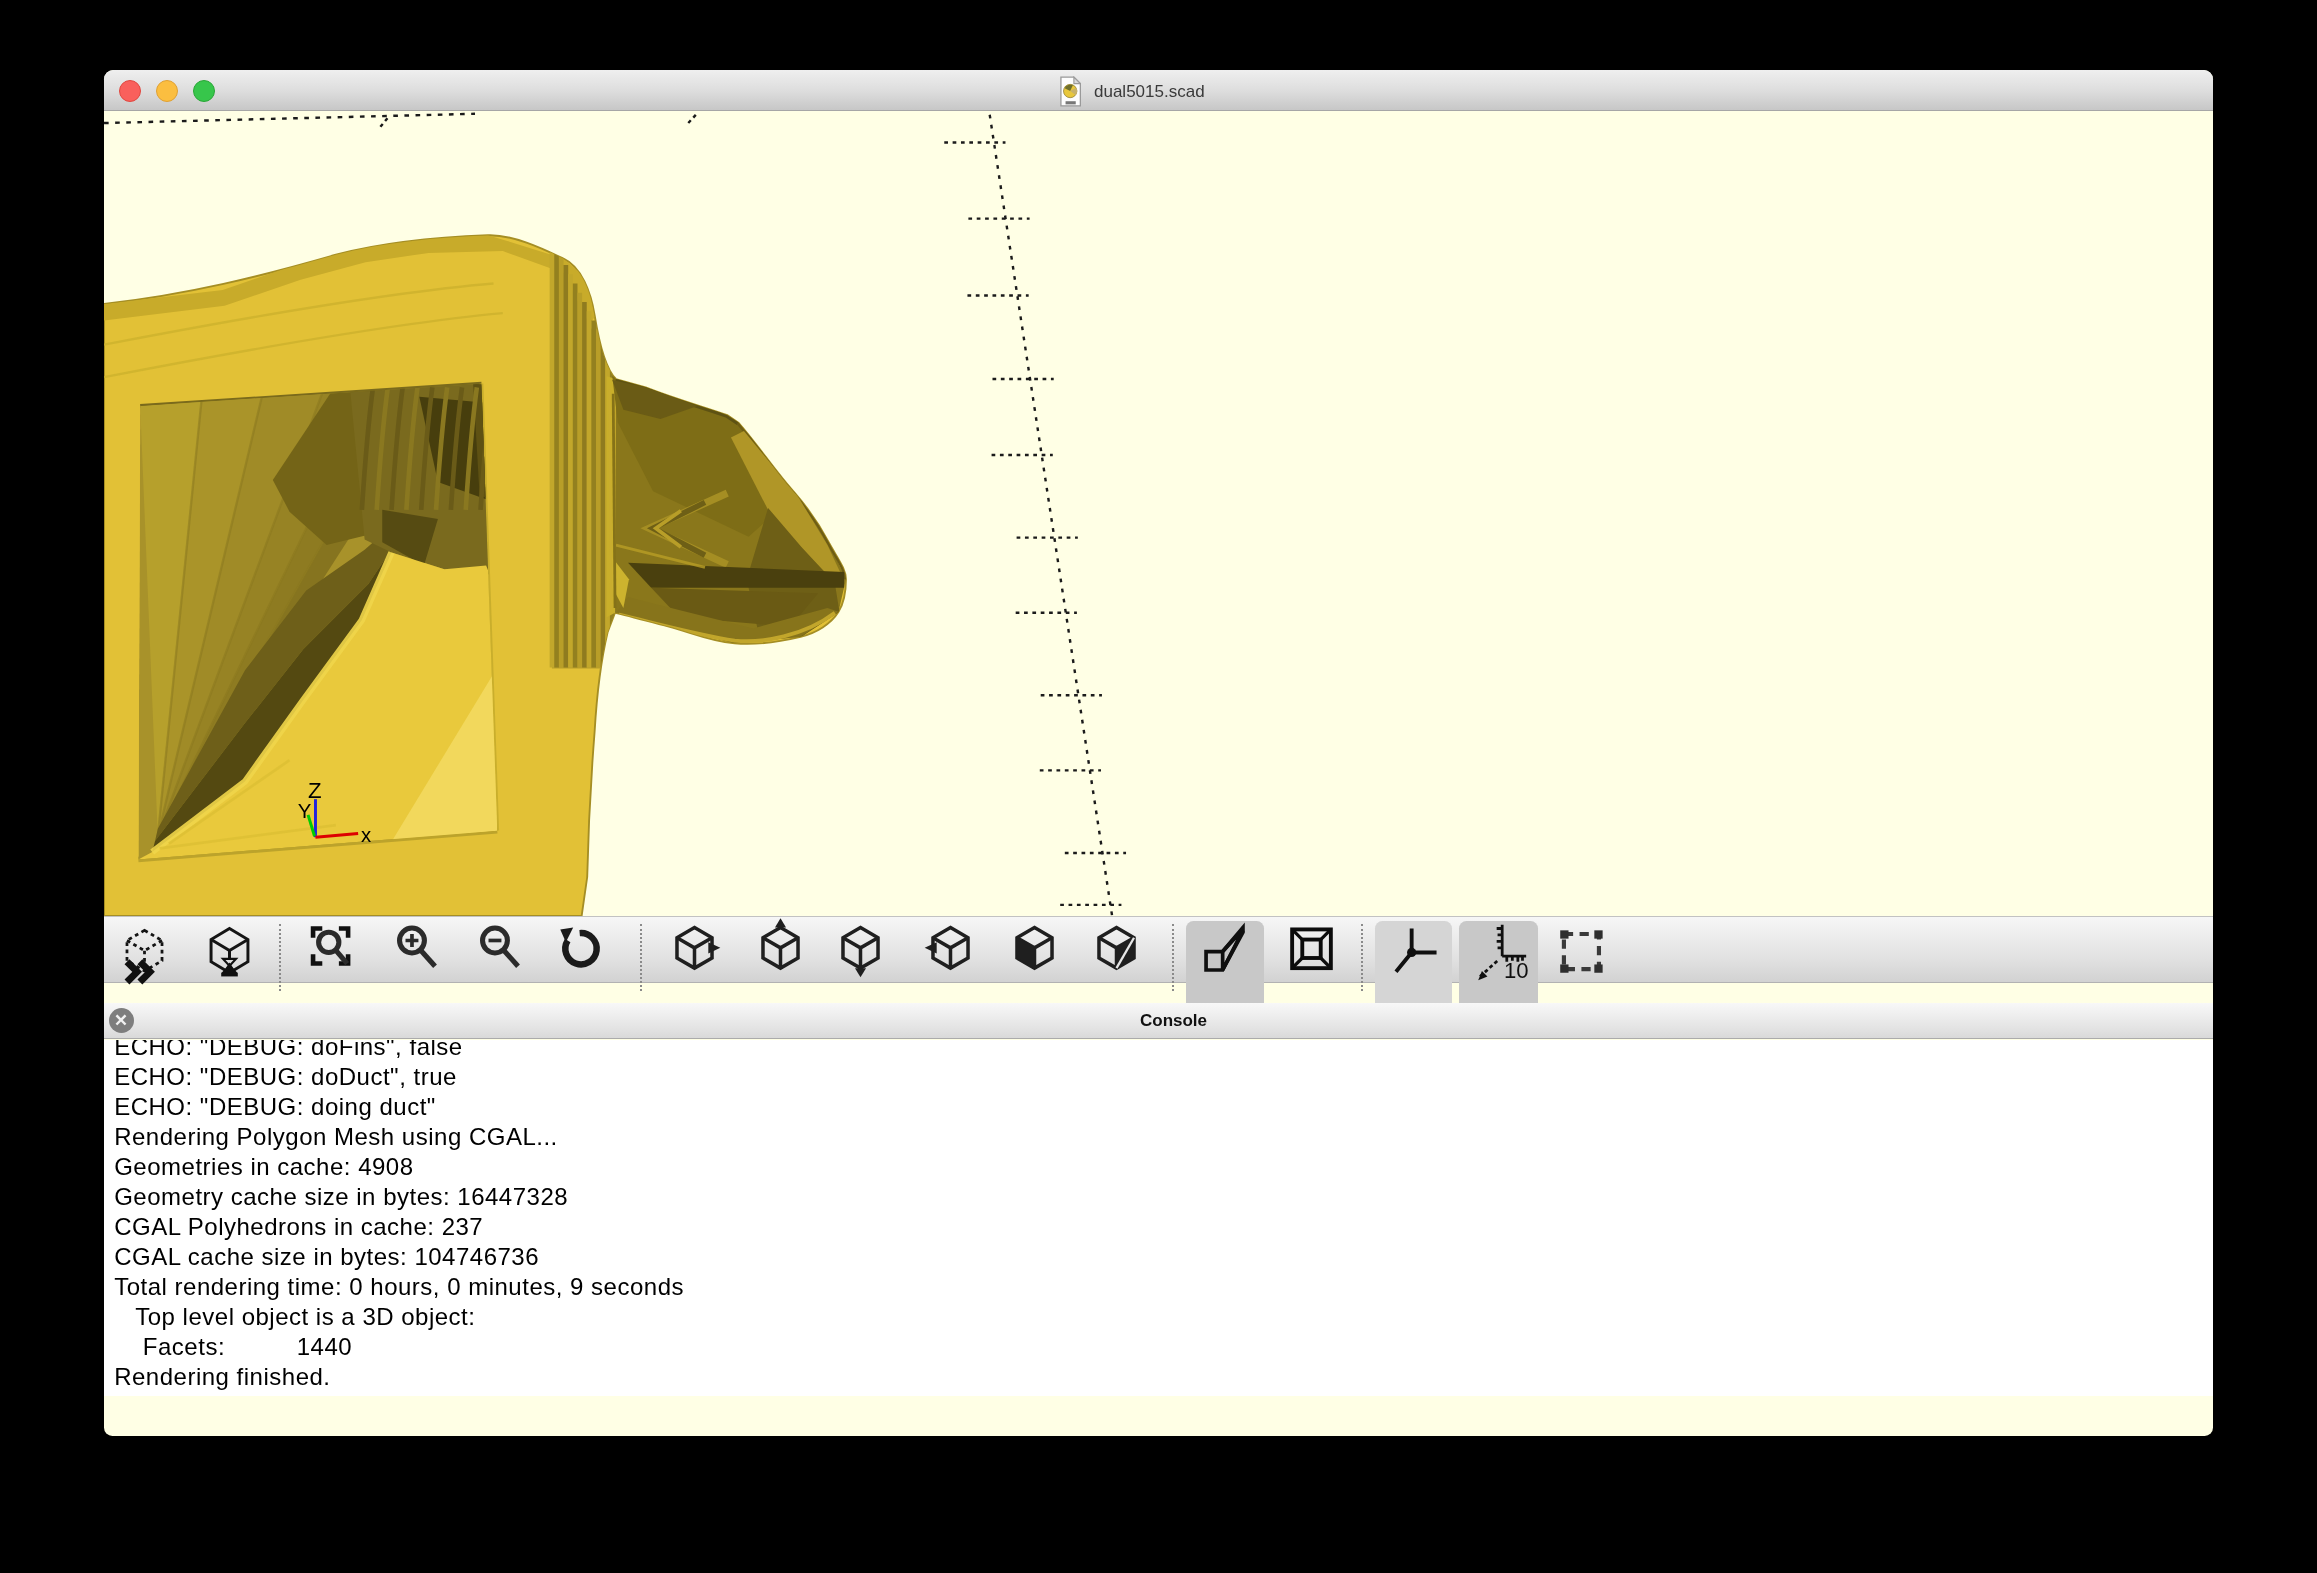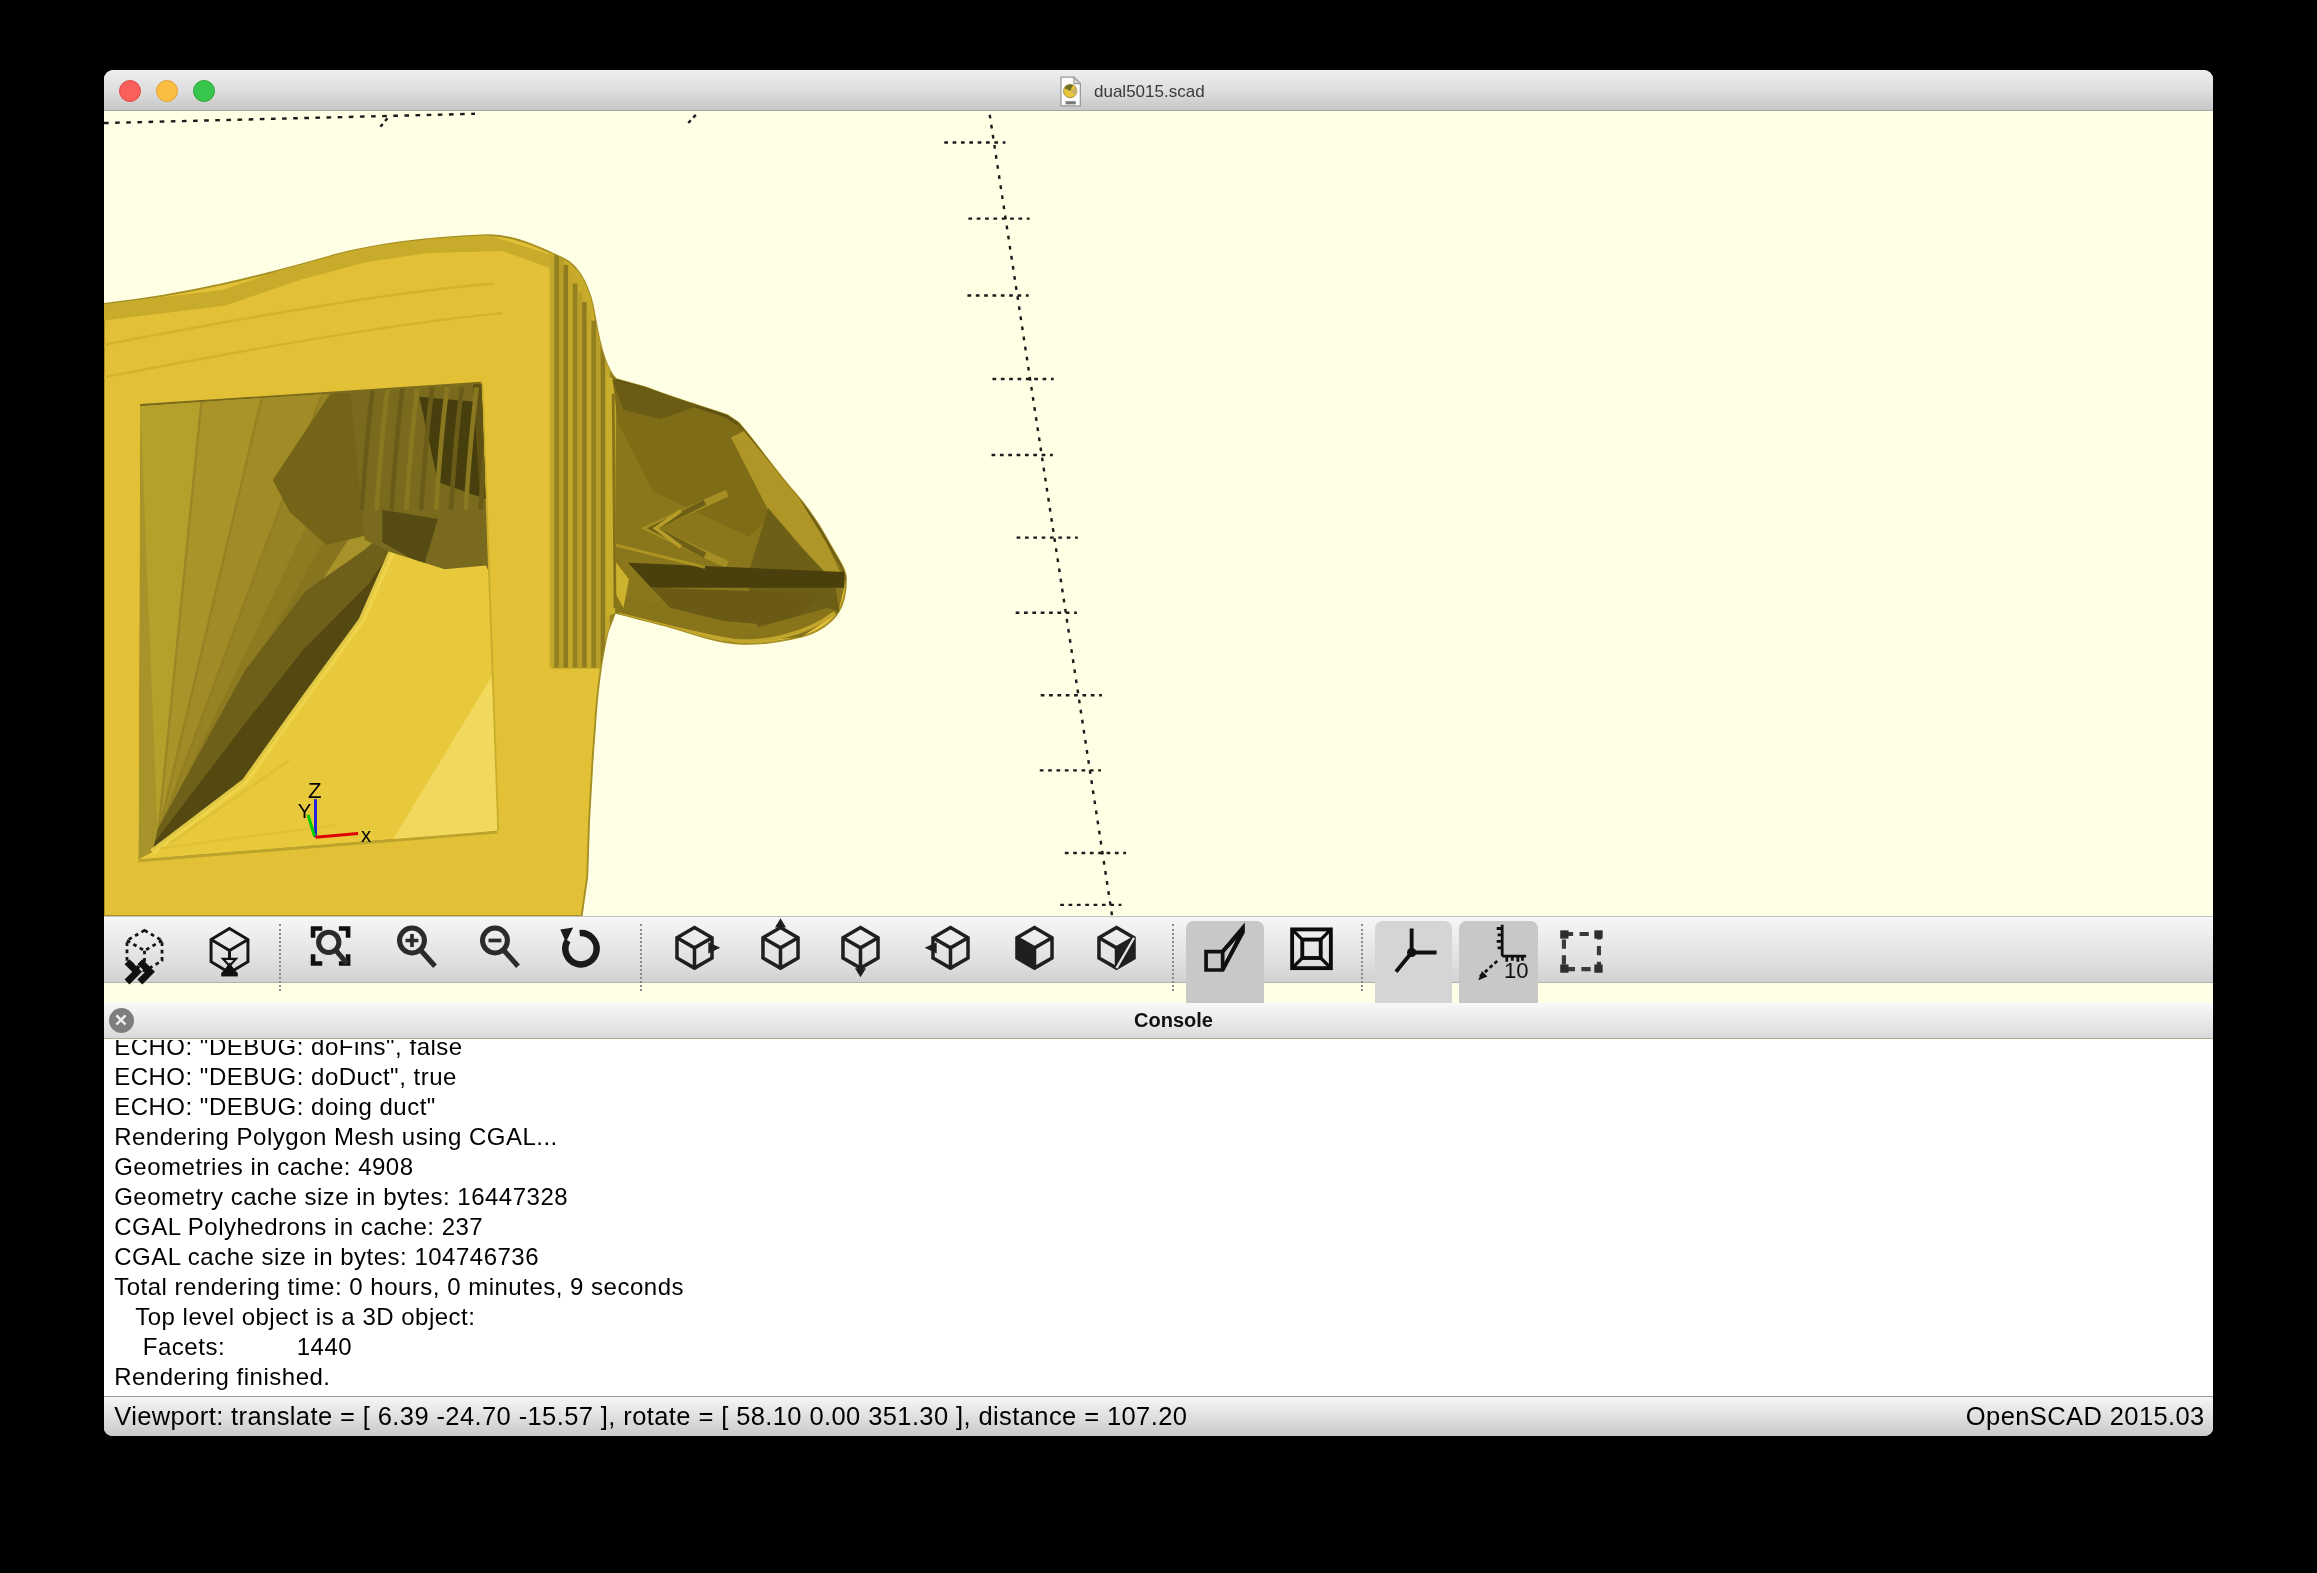--- a/index.html
+++ b/index.html
@@ -11,21 +11,21 @@
 #tl-y{left:52px;background:#FBBE40;border:1.4px solid #DFA033;}
 #tl-g{left:89px;background:#37C64B;border:1.4px solid #2AA637;}
 #titletext{position:absolute;left:990px;top:0;height:41px;line-height:43px;font-size:17px;color:#3A3A3A;}
 #docicon{position:absolute;left:956px;top:5.6px;}
 #viewport{position:absolute;left:0;top:41px;width:2109px;height:805px;background:#FFFFE5;}
 #toolbar{position:absolute;left:0;top:846px;width:2109px;height:67px;background:linear-gradient(180deg,#F6F6F6 0%,#E3E3E3 60%,#D2D2D2 100%);border-top:0.9px solid #C2C2C2;border-bottom:0.9px solid #B2B2B2;box-sizing:border-box;}
 .tbtile{position:absolute;top:3.7px;height:82px;border-radius:7.4px 7.4px 0 0;}
 .tb{position:absolute;top:0;}
 .tbsep{position:absolute;top:7.4px;height:67px;width:0;border-left:2.8px dotted #8A8A8A;}
 #consolehdr{position:absolute;left:0;top:933px;width:2109px;height:36px;background:linear-gradient(180deg,#F8F8F8 0%,#E4E4E4 70%,#D9D9D9 100%);border-bottom:0.9px solid #ABABAB;box-sizing:border-box;}
-#consolehdr .title{position:absolute;width:100%;text-align:center;font-size:20px;font-weight:bold;color:#111;line-height:35px;left:15px;}
+#consolehdr .title{position:absolute;width:100%;text-align:center;font-size:17px;font-weight:bold;color:#111;line-height:35px;left:15px;}
 #closebtn{position:absolute;left:4.6px;top:4.6px;width:25px;height:25px;border-radius:50%;background:#7E7E7E;}
 #closebtn:after{content:"\2715";position:absolute;left:0;top:0;width:25px;height:25px;line-height:25px;text-align:center;color:#F2F2F2;font-size:16.7px;font-weight:bold;}
 #console{position:absolute;left:0;top:970px;width:2109px;height:356px;background:#FFF;overflow:hidden;}
 #consoletext{margin:0;margin-top:-8.3px;padding-left:10.2px;font-family:"Liberation Sans",sans-serif;font-size:24px;letter-spacing:0.5px;line-height:30px;color:#000;white-space:pre;}
 #statusbar{position:absolute;left:0;top:1326px;width:2109px;height:40px;background:linear-gradient(180deg,#F6F6F6 0%,#DEDEDE 55%,#C9C9C9 100%);border-top:0.9px solid #999;box-sizing:border-box;font-size:25.5px;letter-spacing:0.4px;color:#000;}
 #statusbar .lft{position:absolute;left:10.2px;top:0;line-height:39px;}
 #statusbar .rgt{position:absolute;right:8.3px;top:0;line-height:39px;}
 </style>
 </head>
 <body>
@@ -327,18 +327,14 @@
 Rendering Polygon Mesh using CGAL...
 Geometries in cache: 4908
 Geometry cache size in bytes: 16447328
 CGAL Polyhedrons in cache: 237
 CGAL cache size in bytes: 104746736
 Total rendering time: 0 hours, 0 minutes, 9 seconds
    Top level object is a 3D object:
     Facets:&nbsp;&nbsp;&nbsp;&nbsp;&nbsp;&nbsp;&nbsp;&nbsp;&nbsp;&nbsp;1440
 Rendering finished.</div>
   </div>
-  <div id="statusbar">
-    <span class="lft">Viewport: translate = [ 6.39 -24.70 -15.57 ], rotate = [ 58.10 0.00 351.30 ], distance = 107.20</span>
-    <span class="rgt">OpenSCAD 2015.03</span>
-  </div>
 </div>
 
 
 </body></html>

